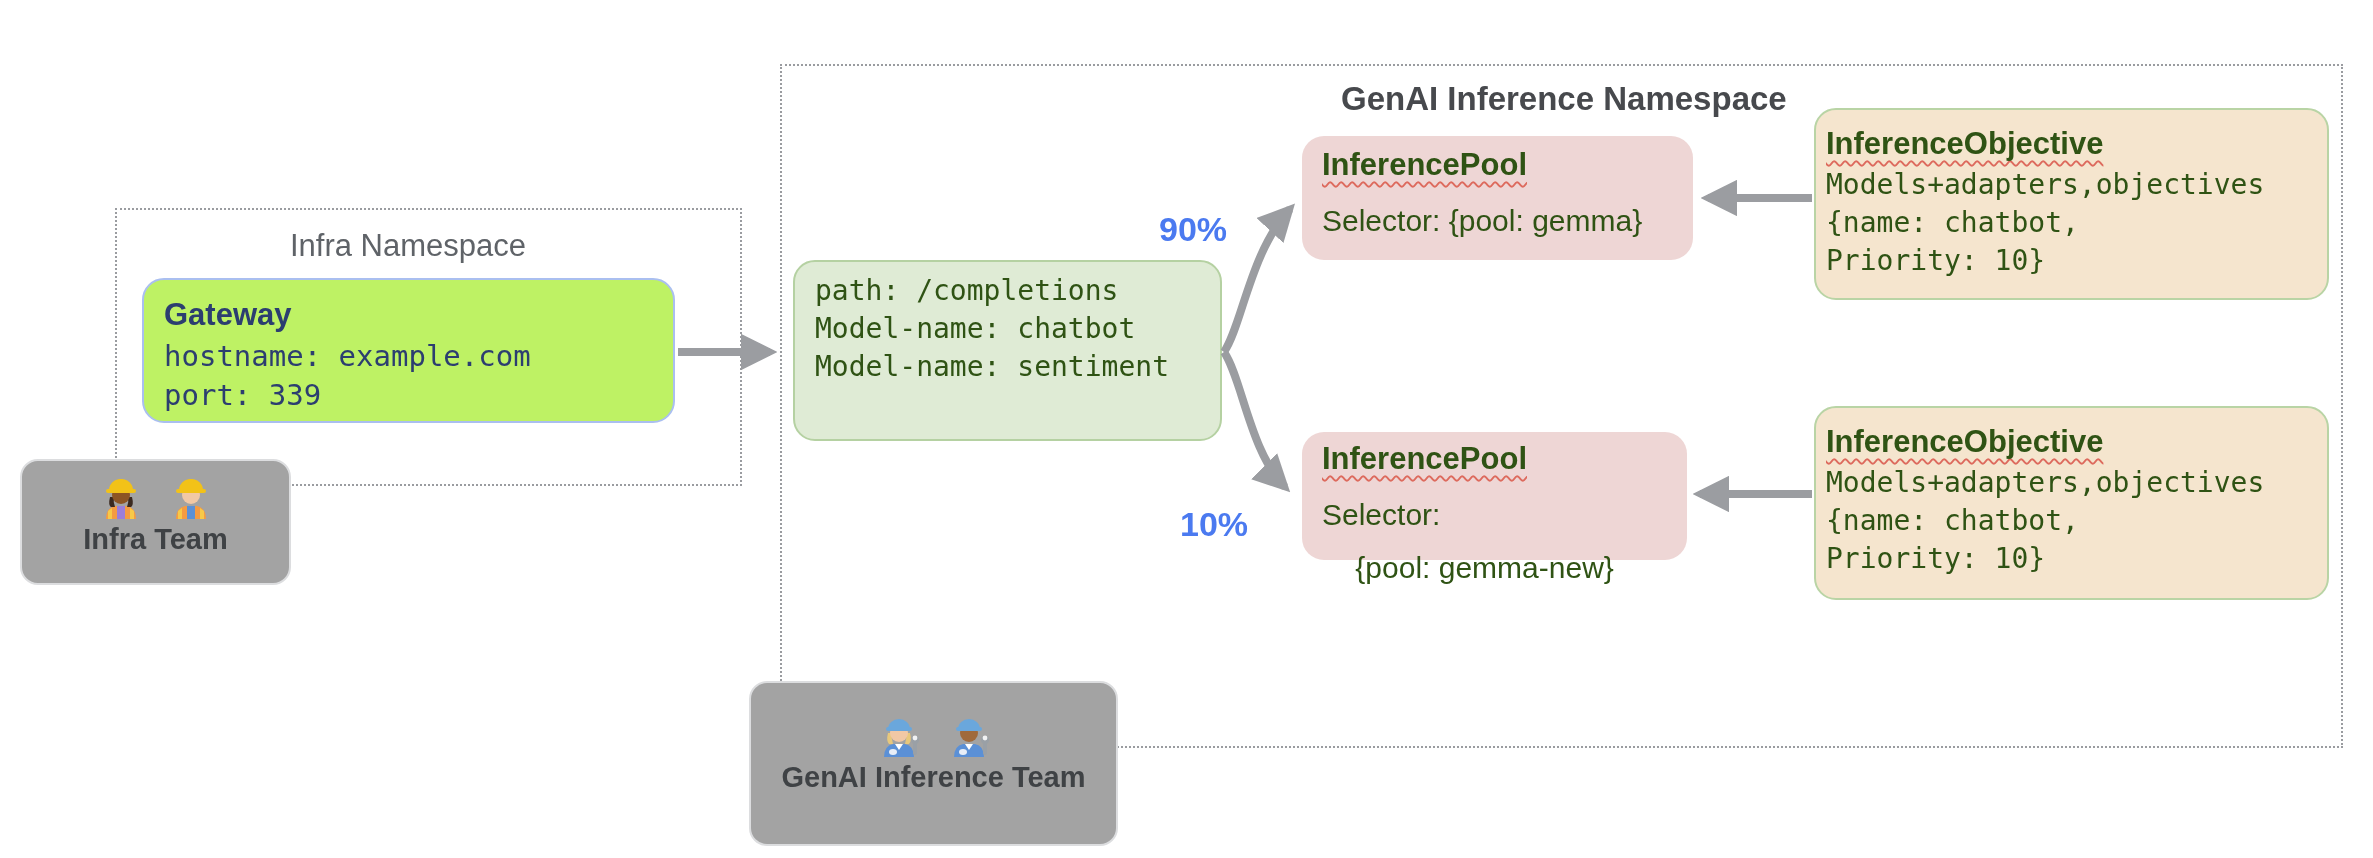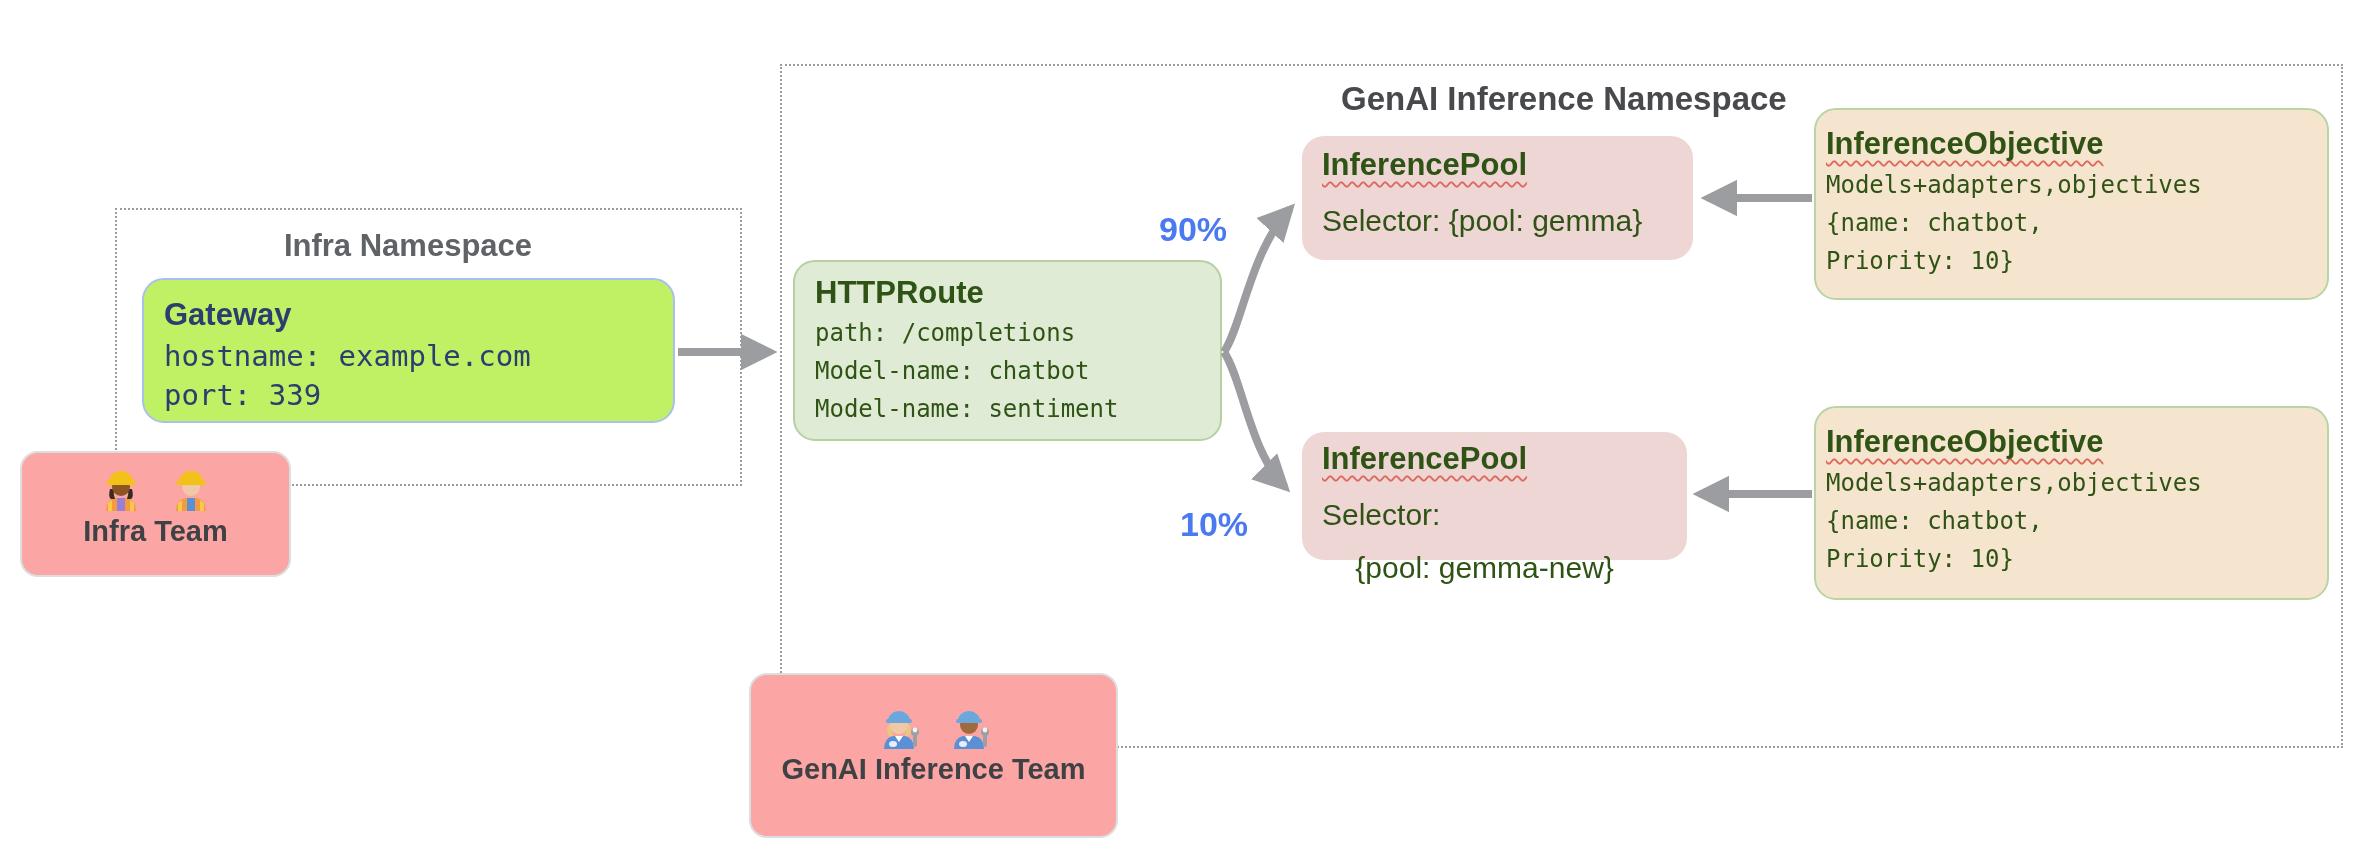--- a/index.html
+++ b/index.html
@@ -7,27 +7,27 @@
   body {
     width: 2373px; height: 858px;
     font-family: "Liberation Sans", sans-serif;
     position: relative; overflow: hidden;
   }
   .canvas { position: absolute; left: 0; top: 0; width: 2373px; height: 858px; }
 
   
   .ns-box { position: absolute; border: 2px dotted #9a9ca0; background: transparent; }
   .ns-label { position: absolute; text-align: center; white-space: nowrap; }
-  .ns-label.infra { color: #5f6368; font-size: 31px; font-weight: 700; }
+  .ns-label.infra { color: #5f6368; font-size: 31px; font-weight: 400; }
   .ns-label.genai { color: #47494d; font-size: 33px; font-weight: 700; }
 
   
   .res-box { position: absolute; border-radius: 22px; padding: 10px 20px; }
   .res-title { font-size: 31px; font-weight: 700; line-height: 44px; white-space: pre; }
-  .mono-line { font-family: "DejaVu Sans Mono", monospace; font-size: 24px; line-height: 38px; white-space: pre; }
+  .mono-line { font-family: "DejaVu Sans Mono", monospace; font-size: 28px; line-height: 38px; white-space: pre; }
   .sans-line { font-size: 30px; line-height: 38px; white-space: pre; }
 
   .gateway { left: 142px; top: 278px; width: 533px; height: 145px;
     background: #bef264; border: 2px solid #aabff0; color: #2c3e70; padding-top: 13px; }
   .gateway .mono-line { font-size: 29px; line-height: 39px; }
 
   .httproute { left: 793px; top: 260px; width: 429px; height: 181px;
     background: #dfebd5; border: 2px solid #b5d1a2; color: #2f5314; }
   .httproute .res-title { line-height: 42px; }
   .httproute .mono-line { line-height: 38px; }
@@ -44,22 +44,22 @@
 
   .wavy {
     text-decoration: underline;
     text-decoration-style: wavy;
     text-decoration-color: #dd6a5d;
     text-decoration-thickness: 2px;
     text-underline-offset: 6px;
   }
 
   
-  .team-card { position: absolute; background: #fca5a5; border: 2px solid #dcdddf;
-    border-radius: 18px; display: flex; flex-direction: column; align-items: center; }
+  .team-card { position: absolute; background: #a3a3a3; border: 2px solid #dcdddf;
+    border-radius: 18px; display: flex; flex-direction: column; align-items: center; margin-top: 8px; }
   .team-infra { left: 20px; top: 451px; width: 271px; height: 126px; padding-top: 10px; }
   .team-genai { left: 749px; top: 673px; width: 369px; height: 165px; padding-top: 26px; text-align: center; }
   .team-icons { display: flex; gap: 22px; align-items: flex-end; }
   .team-label { font-size: 29px; font-weight: 700; color: #3f4245; margin-top: 4px; white-space: nowrap; }
   .person-icon { width: 48px; height: 48px; display: block; }
 
   
   .pct-label { position: absolute; width: 120px; 
     color: #4b7af0; font-size: 34px; font-weight: 700; margin-top: 8px; }
   .pct-90 { left: 1159px; top: 202px; }
@@ -136,21 +136,20 @@
     <div class="team-label">GenAI Inference Team</div>
   </div>
 
   <div class="res-box gateway">
     <div class="res-title">Gateway</div>
     <div class="mono-line">hostname: example.com</div>
     <div class="mono-line">port: 339</div>
   </div>
 
   <div class="res-box httproute">
-    <div class="res-title">HTTPRoute</div>
     <div class="mono-line">path: /completions</div>
     <div class="mono-line">Model-name: chatbot</div>
     <div class="mono-line">Model-name: sentiment</div>
   </div>
 
   <div class="res-box pool pool-top">
     <div class="res-title"><span class="wavy">InferencePool</span></div>
     <div class="sans-line">Selector: {pool: gemma}</div>
   </div>
 

